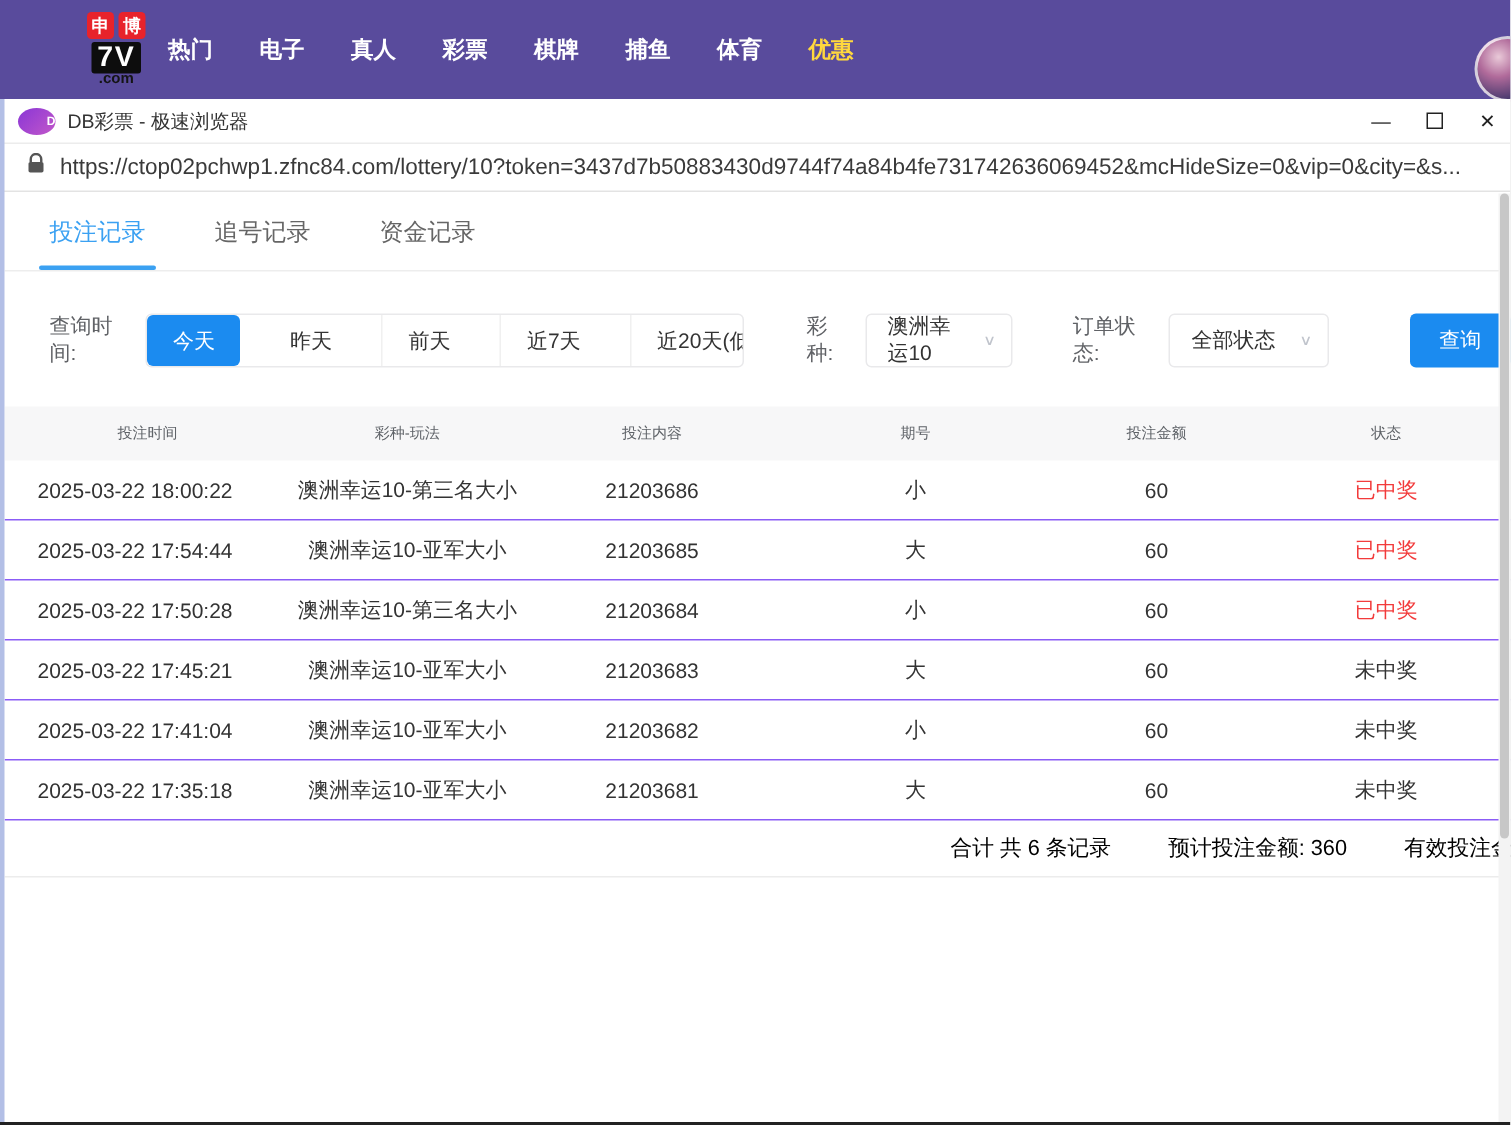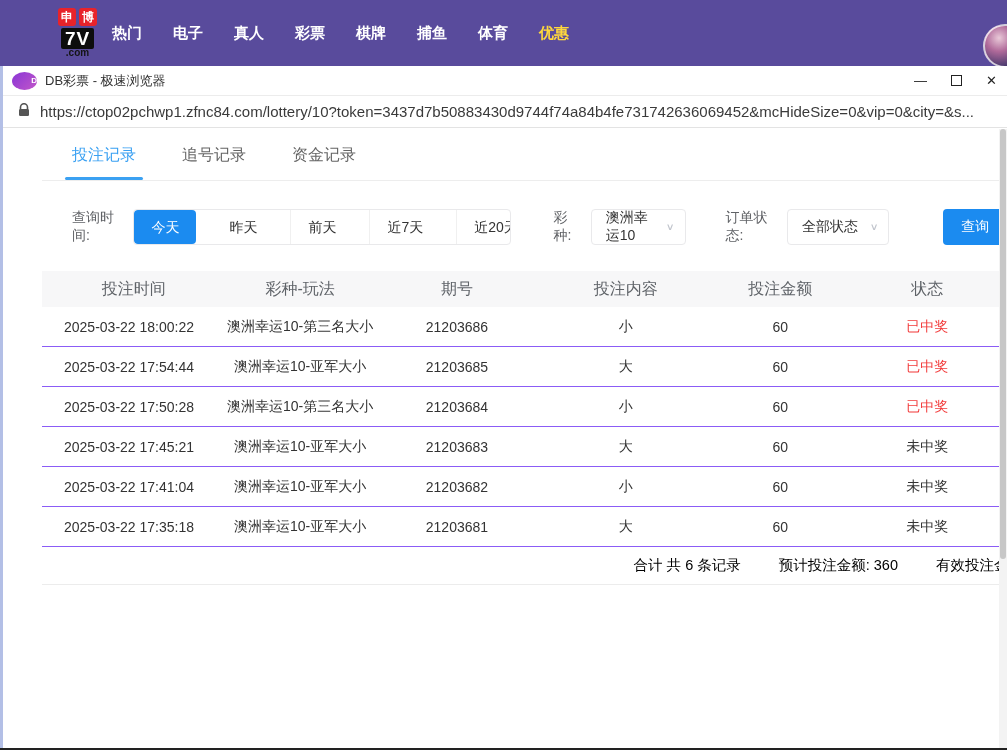--- a/index.html
+++ b/index.html
@@ -27,42 +27,42 @@
   .win-title { margin-left:8px; font-size:13px; color:#333; }
   .win-controls { margin-left:auto; display:flex; align-items:center; gap:24px; margin-right:10px; color:#222; }
   .win-btn { font-size:13px; cursor:pointer; line-height:1; }
   .win-btn.max { width:11px; height:11px; border:1.5px solid #222; font-size:0; }
 
   .url-bar { position:absolute; top:96px; left:0; width:100%; height:32px; background:#fff; border-bottom:1px solid #e3e3e3; display:flex; align-items:center; }
   .lock-icon { margin-left:18px; display:inline-block; flex:0 0 auto; }
   .url-text { margin-left:10px; font-size:15px; color:#3a3a3a; white-space:nowrap; overflow:hidden; }
 
   
-  .page { position:absolute; top:129px; left:3px; right:0; bottom:2px; background:#fff; overflow:hidden;padding-left:39px; }
+  .page { position:absolute; top:129px; left:3px; right:0; bottom:2px; background:#fff; overflow:hidden; }
 
   .tabs-bar { padding:16px 0 0 30px; border-bottom:1px solid #ededed; display:flex; gap:46px; }
   .tab { font-size:16px; color:#666; padding-bottom:14px; position:relative; cursor:pointer; }
   .tab.active { color:#3ba1f2; }
   .tab.active::after { content:""; position:absolute; left:-7px; right:-7px; bottom:0; height:3px; background:#3ba1f2; border-radius:2px; }
 
   .filter-row { margin:28px 0 0 30px; display:flex; align-items:center; font-size:14px; }
   .filter-label { color:#606266; margin-right:10px; }
   .time-group { display:flex; border:1px solid #e9e9eb; border-radius:4px; overflow:hidden; height:36px; margin-right:42px;gap:16px; }
   .time-opt { padding:0 17px; line-height:34px; color:#333; cursor:pointer; white-space:nowrap; }
   .time-opt.divided { border-left:1px solid #f0f0f0; }
   .time-opt.active { background:#1b8bf0; color:#fff; border-radius:4px; }
   .select-box { display:flex; align-items:center; justify-content:space-between; border:1px solid #e9e9eb; border-radius:4px; height:36px; padding:0 10px 0 14px; color:#333; cursor:pointer; margin-right:40px; }
   .select-box .chev { color:#c0c4cc; font-size:12px; margin-left:10px; transform:scaleY(.8); }
   .sel-lottery { width:106px; }
   .sel-status { width:115px; }
   .search-btn { width:74px; height:36px; background:#1b8bf0; color:#fff; border:none; border-radius:4px; font-size:14px; cursor:pointer; margin-left:14px; }
 
   .bet-table { margin-top:26px; width:100%; }
   .t-head, .t-row { display:grid; grid-template-columns:19% 15.5% 17% 18% 14% 16.5%; align-items:center; }
-  .t-head { background:#f7f7f8; height:36px; color:#5f6368; font-size:16px; }
+  .t-head { background:#f7f7f8; height:36px; color:#5f6368; font-size:10px; }
   .t-head > div { text-align:center; }
   .t-row { height:40px; border-bottom:1px solid #8b5cf6; font-size:14px; color:#333; }
   .t-row > div { text-align:center; }
   .t-row > .c-time { text-align:left; padding-left:22px; }
   .c-status.won { color:#f23b3b; }
 
   .summary { height:38px; display:flex; align-items:center; justify-content:flex-end; gap:38px; font-size:14.5px; color:#000000; border-bottom:1px solid #ececec; white-space:nowrap; }
   .summary .cut { margin-right:-16px; }
 
   
@@ -145,22 +145,22 @@
         <span>全部状态</span>
         <span class="chev">∨</span>
       </div>
       <button class="search-btn">查询</button>
     </div>
 
     <div class="bet-table">
       <div class="t-head">
           <div>投注时间</div>
           <div>彩种-玩法</div>
+          <div>投注内容</div>
           <div>期号</div>
-          <div>投注内容</div>
           <div>投注金额</div>
           <div>状态</div>
         </div>
       <div>
           <div class="t-row">
     <div class="c-time">2025-03-22 18:00:22</div>
     <div class="c-game">澳洲幸运10-第三名大小</div>
     <div class="c-issue">21203686</div>
     <div class="c-content">小</div>
     <div class="c-amount">60</div>

